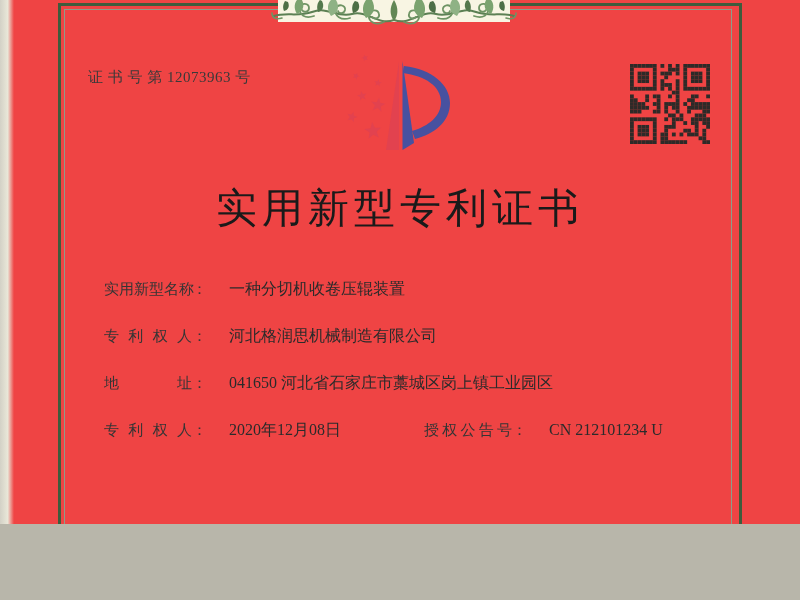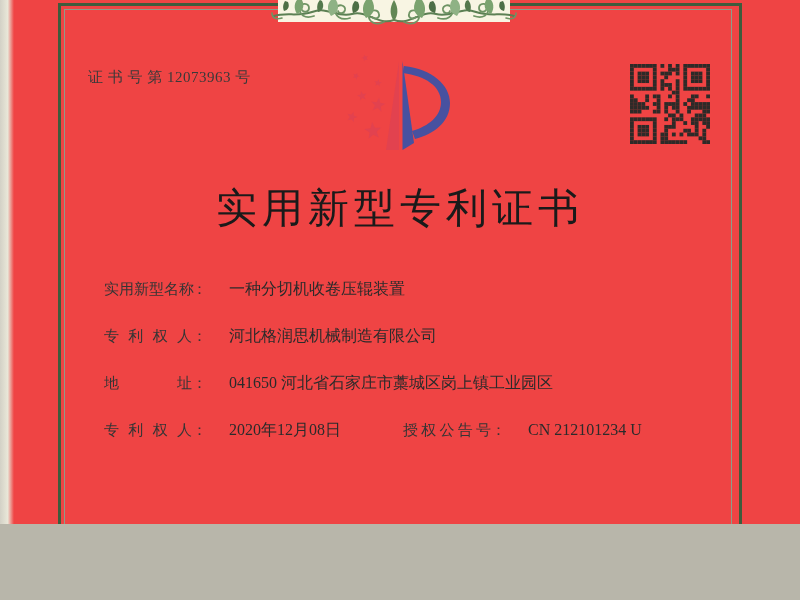--- a/index.html
+++ b/index.html
@@ -33,21 +33,21 @@
     font-size:41px;font-weight:normal;color:#1a1a1a;letter-spacing:5px;white-space:nowrap;
   }
   .fields{position:absolute;left:104px;top:277px;width:640px;}
   .frow{position:relative;height:24px;margin-bottom:23px;white-space:nowrap;line-height:24px;}
   .flabel{
     display:inline-block;width:88px;text-align:justify;text-align-last:justify;
     font-size:15px;color:#353535;vertical-align:baseline;
   }
   .fcolon{font-size:15px;color:#353535;}
   .fvalue{font-size:16px;color:#2b2b2b;margin-left:22px;}
-  .grant2{position:absolute;left:299px;top:0;}
+  .grant2{position:absolute;left:320px;top:0;}
 </style>
 </head>
 <body>
 
 <div class="paper">
 
   <div class="edge-shadow"></div>
 
   <div class="frame-outer"></div>
   <div class="frame-inner"></div>

